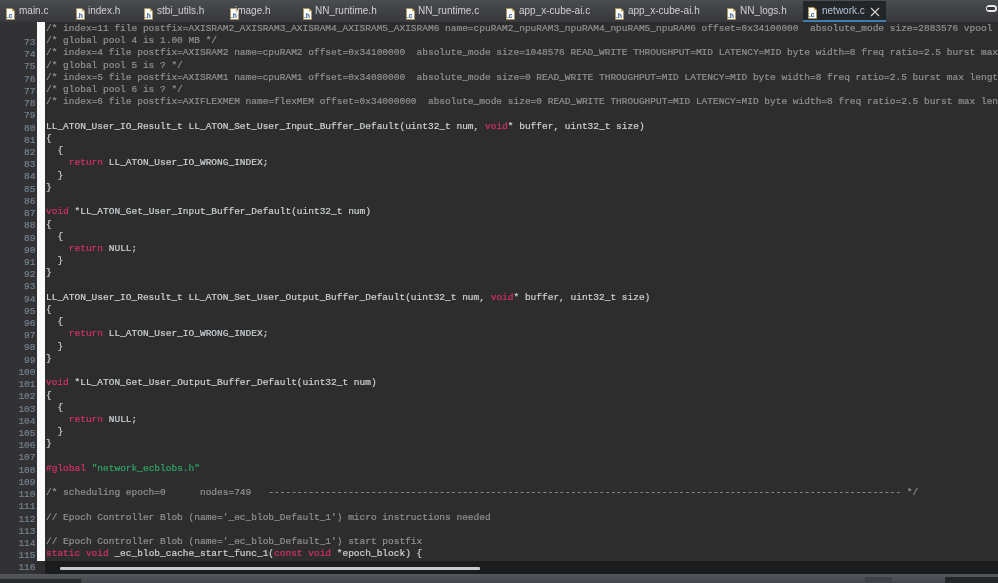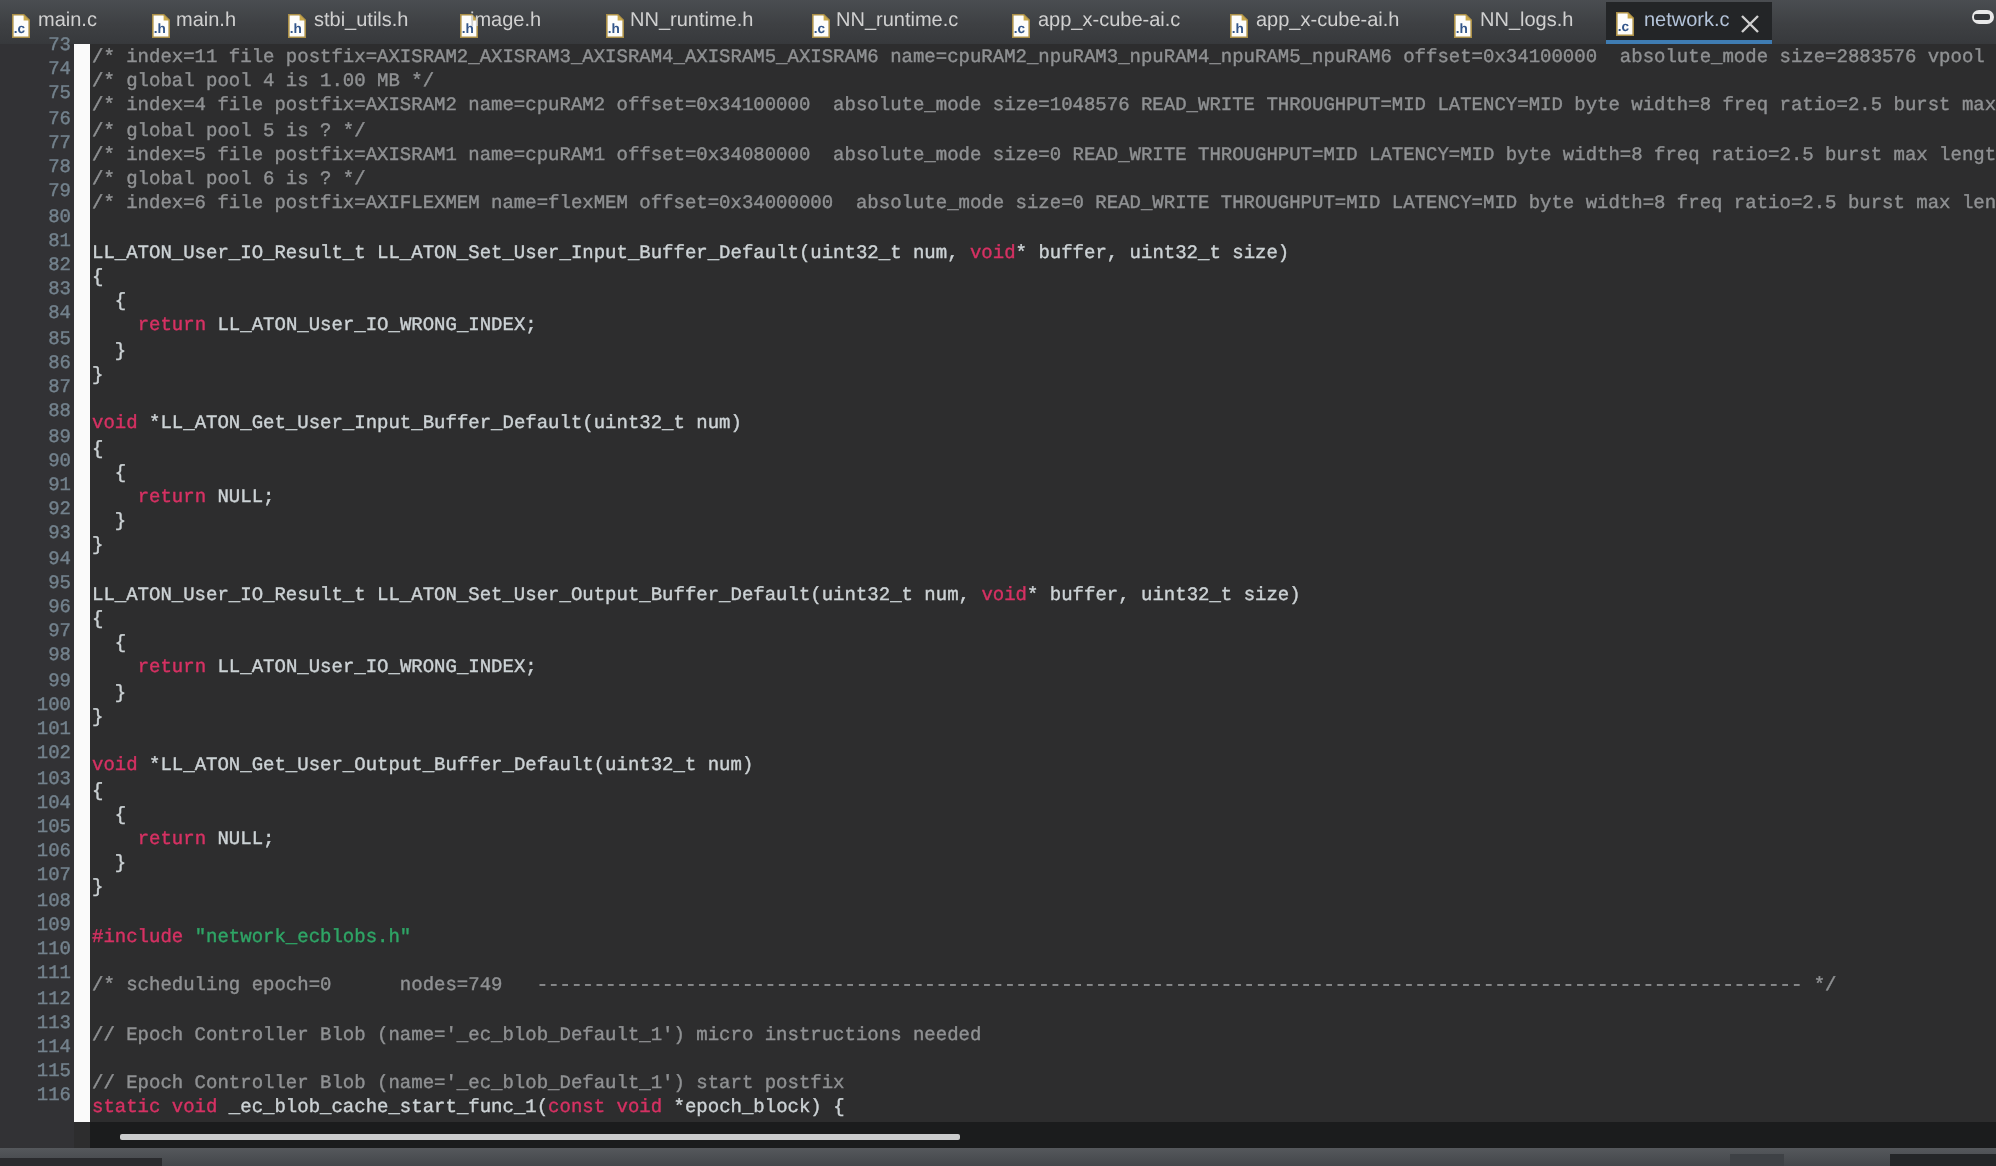--- a/index.html
+++ b/index.html
@@ -7,21 +7,21 @@
 .tlabel{position:absolute;top:4.5px;font:10px "Liberation Sans",sans-serif;color:#d0d0d0;white-space:nowrap;}
 #activetab{position:absolute;left:803px;top:1px;width:83px;height:20.5px;background:#232527;border-bottom:2px solid #3f7cb2;text-decoration:underline;}
 #activetab .tlabel{color:#b3c3d9;left:19px;top:3.5px;}
 #activetab .ticon{left:5px;top:4px;}
 .closex{position:absolute;left:66.5px;top:5.5px;width:10px;height:10px;}
 #pill{position:absolute;left:985.5px;top:4.5px;width:11.5px;height:7.5px;border-radius:3.5px;background:#e9e9e9;}
 #pillin{position:absolute;left:1.5px;top:2px;width:7.5px;height:3px;background:#35373a;border-radius:1px;}
 #gutter{position:absolute;left:0;top:21.5px;width:37px;height:552.5px;background:#323235;}
 #whitebar{position:absolute;left:37px;top:21.5px;width:8px;height:539.5px;background:#fafafa;}
 pre{margin:0;font-family:"Liberation Mono",monospace;-webkit-text-stroke:0.2px currentColor;font-size:9.5px;line-height:12.22px;white-space:pre;}
-#nums{position:absolute;left:0;top:17px;width:35.5px;text-align:right;color:#73828d;}
+#nums{position:absolute;left:0;top:37px;width:35.5px;text-align:right;color:#73828d;}
 #codewrap{position:absolute;left:45px;top:21.5px;width:953px;height:539.5px;overflow:hidden;background:#2d2d2e;}
 #code{position:absolute;left:1px;top:1.5px;color:#ccd2d5;}
 .c{color:#8f9193;}
 .k{color:#d63163;font-weight:normal;}
 .s{color:#2fa566;}
 #track{position:absolute;left:45px;top:561px;width:953px;height:13px;background:#1b1c1d;}
 #thumb{position:absolute;left:60px;top:567px;width:420px;height:2.5px;background:#cbcccd;border-radius:1px;}
 #status{position:absolute;left:0;top:574px;width:998px;height:9px;background:linear-gradient(180deg,#55585c,#43464a);}
 .sb{position:absolute;}
 </style></head>
@@ -31,21 +31,21 @@
         <path d="M0.4 0.4 H5.9 L8.6 3.1 V11.6 H0.4 Z" fill="#fdfdfb" stroke="#ab8f47" stroke-width="0.8"></path>
         <path d="M5.8 0.4 L8.6 3.2 H5.8 Z" fill="#c9a84c"></path>
         <text x="0.9" y="9.7" font-family="Liberation Sans" font-size="6.8" font-weight="bold" fill="#33568a">.c</text>
       </svg></div>
 <div class="tlabel" style="left:19px">main.c</div>
 <div class="ticon" style="left:76px"><svg width="9" height="12" viewBox="0 0 9 12">
         <path d="M0.4 0.4 H5.9 L8.6 3.1 V11.6 H0.4 Z" fill="#fdfdfb" stroke="#ab8f47" stroke-width="0.8"></path>
         <path d="M5.8 0.4 L8.6 3.2 H5.8 Z" fill="#c9a84c"></path>
         <text x="0.9" y="9.7" font-family="Liberation Sans" font-size="6.8" font-weight="bold" fill="#33568a">.h</text>
       </svg></div>
-<div class="tlabel" style="left:88px">main.h</div>
+<div class="tlabel" style="left:88px">index.h</div>
 <div class="ticon" style="left:144px"><svg width="9" height="12" viewBox="0 0 9 12">
         <path d="M0.4 0.4 H5.9 L8.6 3.1 V11.6 H0.4 Z" fill="#fdfdfb" stroke="#ab8f47" stroke-width="0.8"></path>
         <path d="M5.8 0.4 L8.6 3.2 H5.8 Z" fill="#c9a84c"></path>
         <text x="0.9" y="9.7" font-family="Liberation Sans" font-size="6.8" font-weight="bold" fill="#33568a">.h</text>
       </svg></div>
 <div class="tlabel" style="left:157px">stbi_utils.h</div>
 <div class="ticon" style="left:230px"><svg width="9" height="12" viewBox="0 0 9 12">
         <path d="M0.4 0.4 H5.9 L8.6 3.1 V11.6 H0.4 Z" fill="#fdfdfb" stroke="#ab8f47" stroke-width="0.8"></path>
         <path d="M5.8 0.4 L8.6 3.2 H5.8 Z" fill="#c9a84c"></path>
         <text x="0.9" y="9.7" font-family="Liberation Sans" font-size="6.8" font-weight="bold" fill="#33568a">.h</text>
@@ -126,21 +126,21 @@
   }
 }
 
 <b class="k">void</b> *LL_ATON_Get_User_Output_Buffer_Default(uint32_t num)
 {
   {
     <b class="k">return</b> NULL;
   }
 }
 
-<b class="k">#include</b> <span class="s">"network_ecblobs.h"</span>
+<b class="k">#global</b> <span class="s">"network_ecblobs.h"</span>
 
 <span class="c">/* scheduling epoch=0      nodes=749   --------------------------------------------------------------------------------------------------------------- */</span>
 
 <span class="c">// Epoch Controller Blob (name='_ec_blob_Default_1') micro instructions needed</span>
 
 <span class="c">// Epoch Controller Blob (name='_ec_blob_Default_1') start postfix</span>
 <b class="k">static void</b> _ec_blob_cache_start_func_1(<b class="k">const void</b> *epoch_block) {</pre>
   </div>
 <div id="gutter"></div>
 <div id="whitebar"></div>

